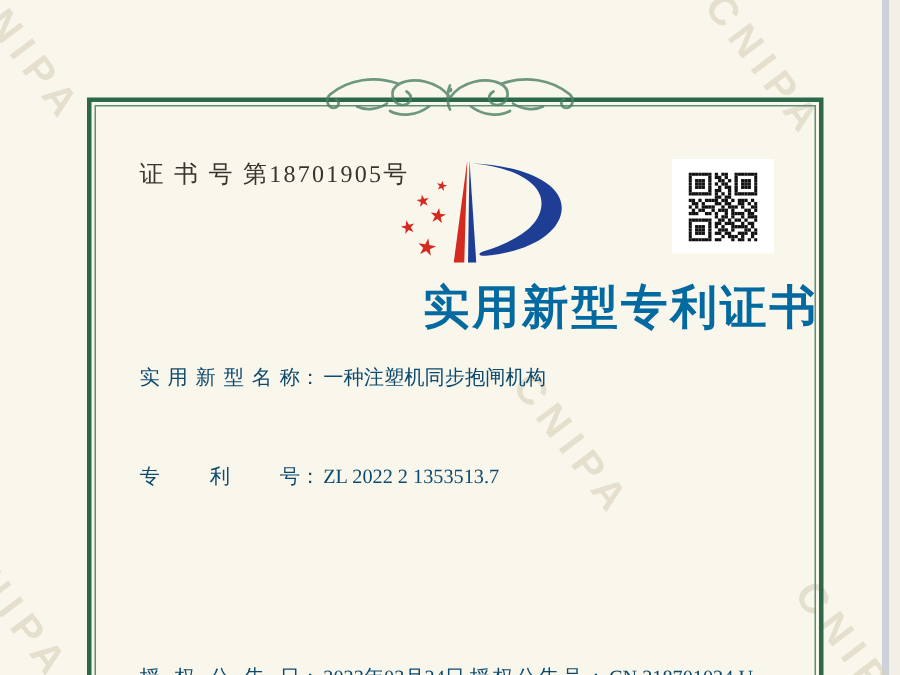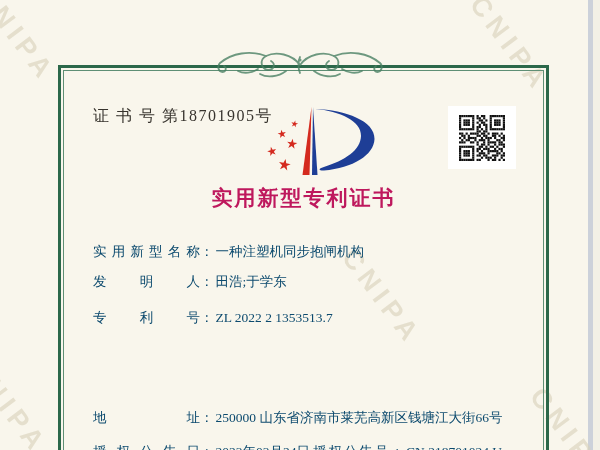--- a/index.html
+++ b/index.html
@@ -41,22 +41,22 @@
 
   .emblem{position:absolute;left:197px;top:35px;width:125px;height:75px;z-index:3;}
 
   .qr-box{
     position:absolute;left:387px;top:38px;width:68px;height:63px;
     background:#ffffff;z-index:3;display:flex;align-items:center;justify-content:center;
   }
 
   .title{
     position:absolute;left:0;top:116px;width:100%;
-    text-align:center;font-size:21px;font-weight:bold;letter-spacing:2px;
-    color:#be185d;z-index:3;
+    text-align:right;font-size:31px;font-weight:bold;letter-spacing:2px;
+    color:#0369a1;z-index:3;
   }
 
   .row{position:absolute;left:32px;font-size:13.5px;color:#0c4a6e;white-space:nowrap;z-index:3;}
   .lbl{
     display:inline-block;width:107px;vertical-align:bottom;
     text-align:justify;text-align-last:justify;
   }
   .colon{display:inline-block;}
   .val{display:inline-block;margin-left:2px;}
   .grant-no{position:absolute;left:220px;top:0;white-space:nowrap;}
@@ -365,28 +365,22 @@
           <rect x="20" y="20" width="1" height="1"></rect>
         </g>
       </svg>
   </div>
 
   <div class="title">实用新型专利证书</div>
 
   <div class="row r1">
     <span class="lbl">实用新型名称</span><span class="colon">：</span><span class="val">一种注塑机同步抱闸机构</span>
   </div>
-  <div class="row r2">
-    <span class="lbl">发 明 人</span><span class="colon">：</span><span class="val">田浩;于学东</span>
-  </div>
   <div class="row r3">
     <span class="lbl">专 利 号</span><span class="colon">：</span><span class="val">ZL 2022 2 1353513.7</span>
-  </div>
-  <div class="row r6">
-    <span class="lbl">地 址</span><span class="colon">：</span><span class="val">250000 山东省济南市莱芜高新区钱塘江大街66号</span>
   </div>
   <div class="row r7">
     <span class="lbl">授 权 公 告 日</span><span class="colon">：</span><span class="val">2023年03月24日</span>
     <span class="grant-no">
       <span class="lbl2">授权公告号</span><span class="colon">：</span><span class="val">CN 218701024 U</span>
     </span>
   </div>
 </div>
 
 </body></html>

